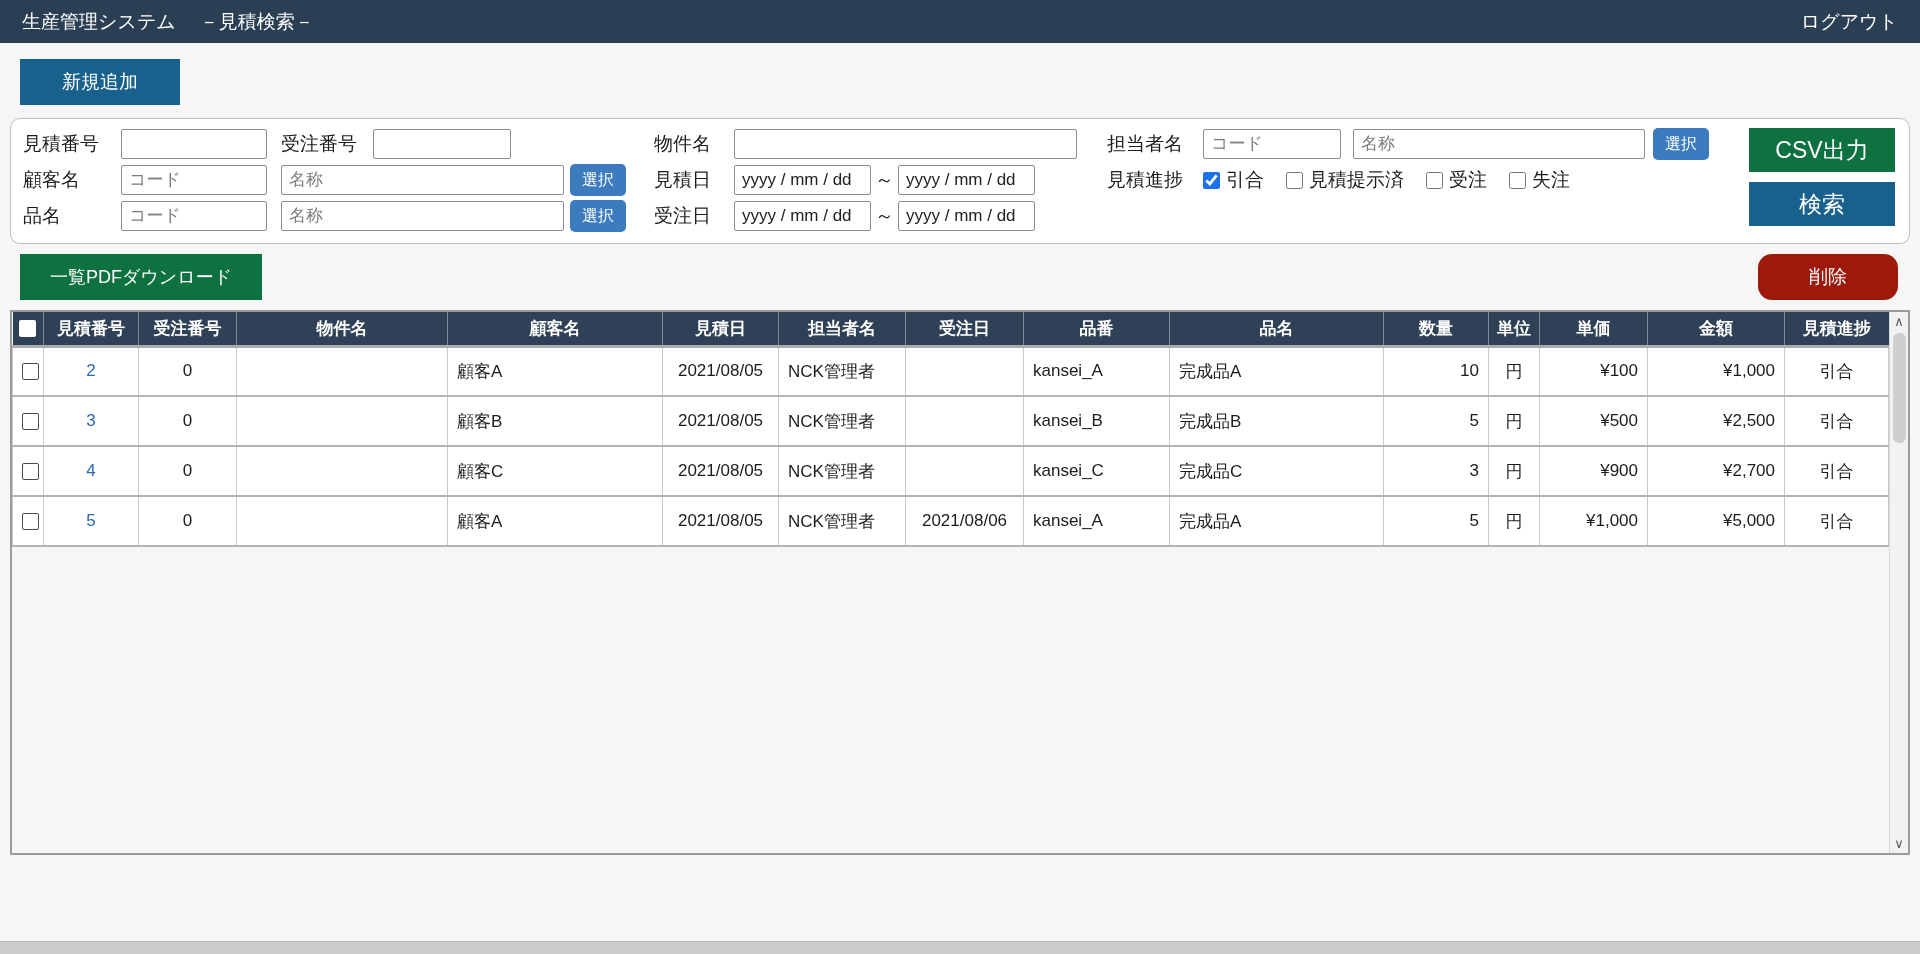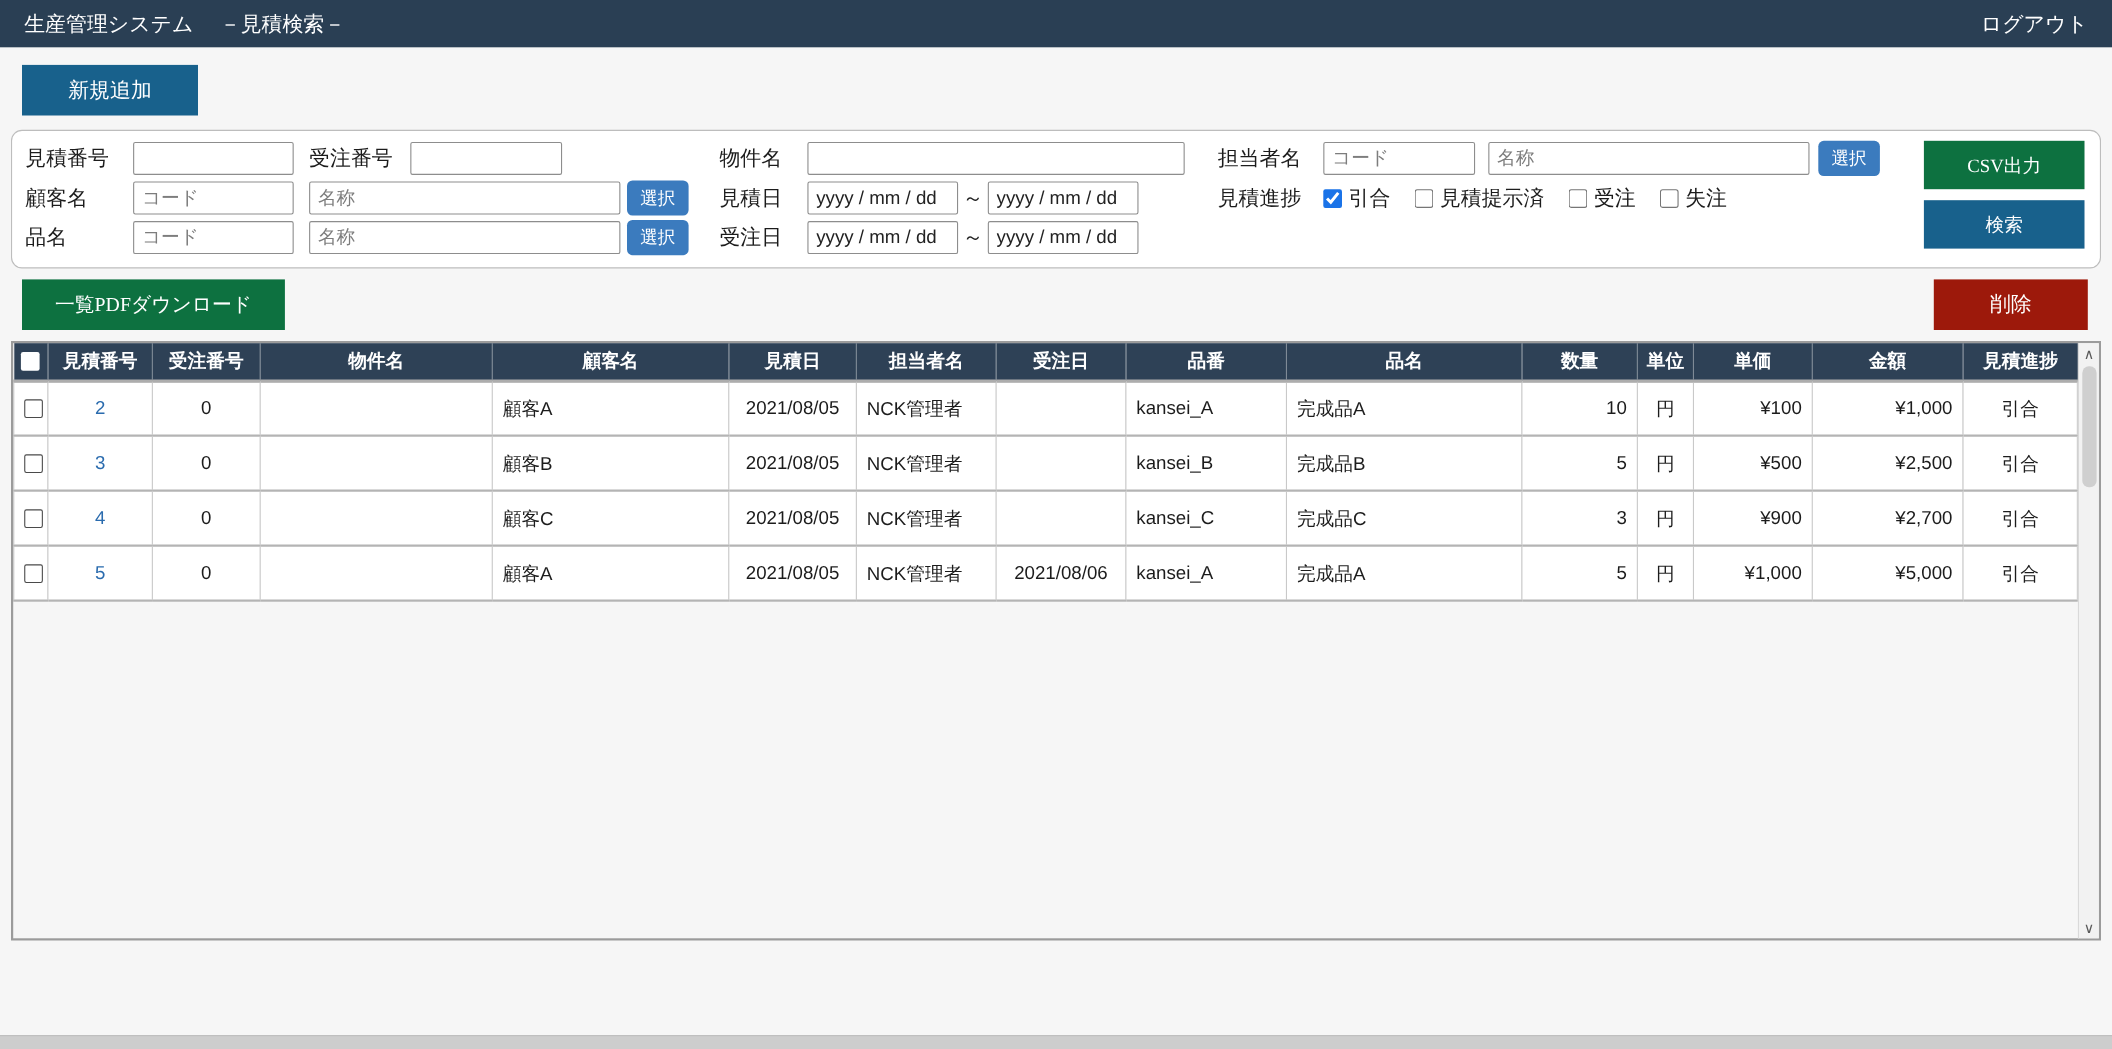--- a/index.html
+++ b/index.html
@@ -13,26 +13,26 @@
 
   
   .navbar {
     height: 43px; background: #2A3F54; color: #fff;
     display: flex; align-items: center; padding: 0 22px; font-size: 19px;
   }
   .navbar .subtitle { margin-left: 24px; }
   .navbar .spacer { flex: 1; }
 
   
-  button { cursor: pointer; border: none; font-family: Liberation Serif, serif; }
+  button { cursor: pointer; border: none; font-family: Liberation Sans, sans-serif; }
   .btn-primary { background: #18618C; color: #fff; }
   .btn-green   { background: #0D7140; color: #fff; }
-  .btn-red     { background: #9D190B; color: #fff; }
+  .btn-red     { background: #9D190B; color: #fff; border-radius: 14px; }
   .btn-add    { margin: 16px 0 0 20px; width: 160px; height: 46px; font-size: 19px; }
-  .btn-csv, .btn-search { width: 146px; height: 44px; font-size: 17px; margin-left: 12px; }
+  .btn-csv, .btn-search { width: 146px; height: 44px; font-size: 23px; margin-left: 12px; }
   .btn-pdf    { height: 46px; padding: 0 30px; font-size: 18px; }
   .btn-delete { width: 140px; height: 46px; font-size: 19px; }
   .btn-select {
     background: #3B7BBE; color: #fff; border-radius: 5px;
     width: 56px; height: 32px; font-size: 16px;
   }
 
   
   .search-panel {
     margin: 13px 10px 0 10px;

